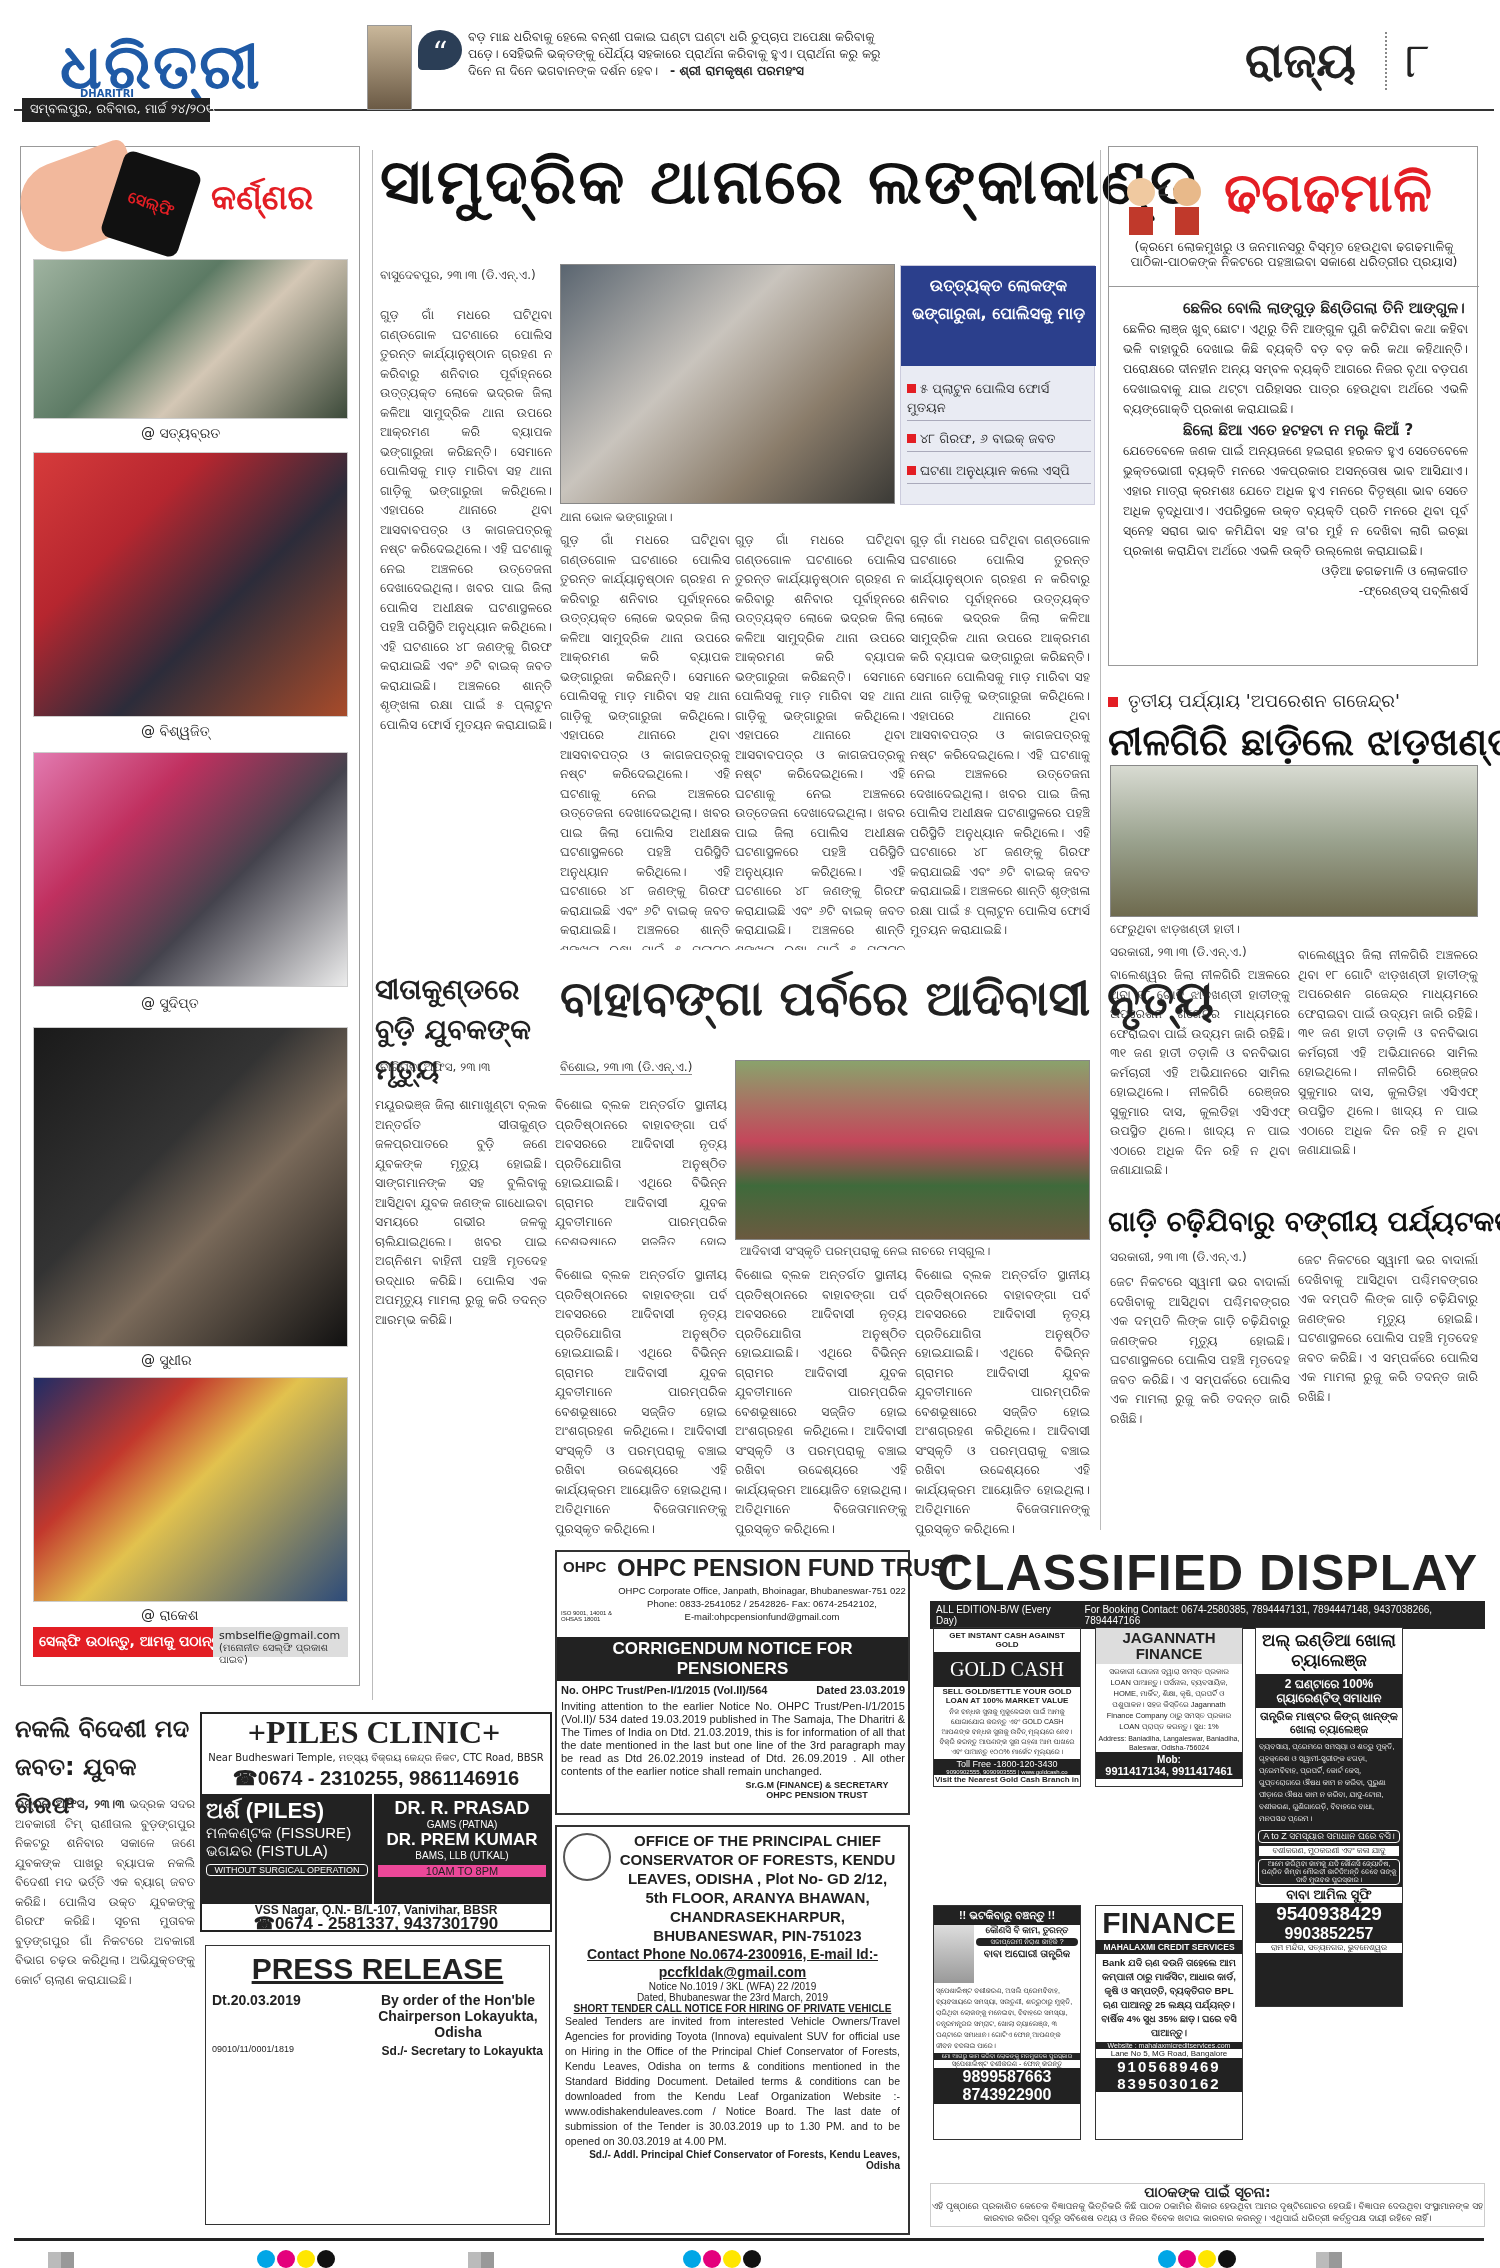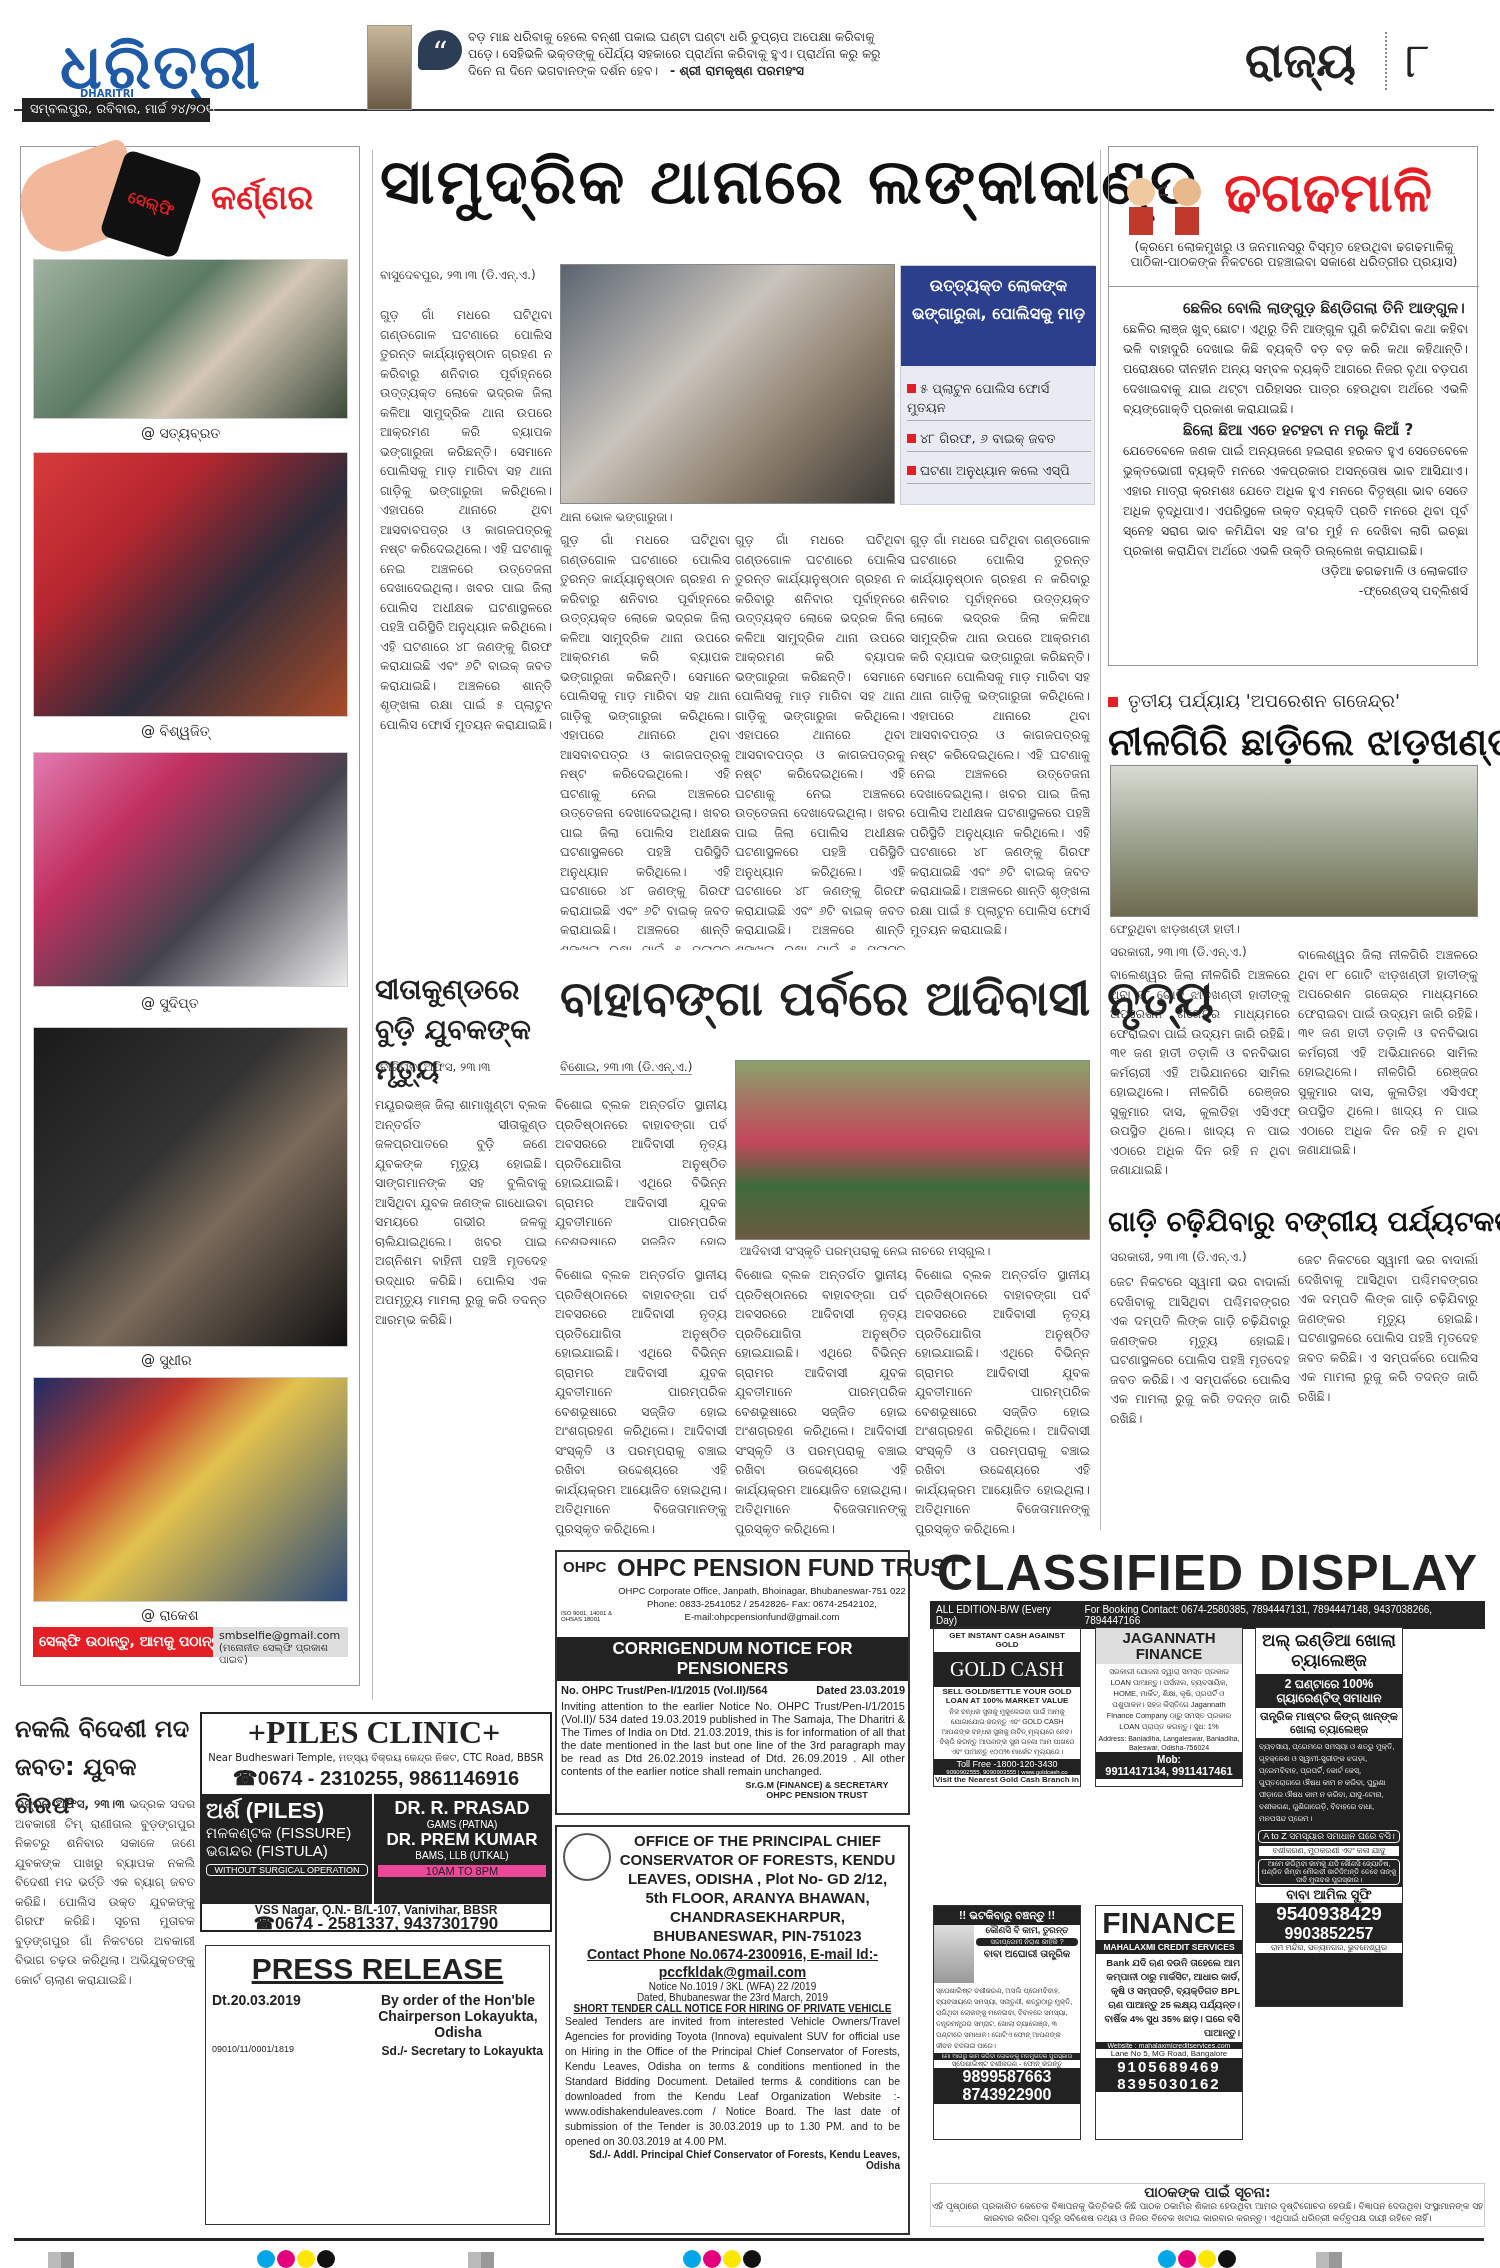--- a/index.html
+++ b/index.html
@@ -310,21 +310,21 @@
   <div style="font-size:7px">ସ୍ପେଶାଲିଷ୍ଟ ବଶୀକରଣ - ଫୋନ୍ କରନ୍ତୁ</div>
   <div class="dark">
     <div style="font-size:16px;font-weight:bold">9899587663</div>
     <div style="font-size:16px;font-weight:bold">8743922900</div>
   </div>
 </div>
 
 <div class="ad-box" style="left:1095px;top:1905px;width:148px;height:235px;text-align:center">
   <div style="font-size:30px;font-weight:bold;line-height:34px">FINANCE</div>
   <div class="dark" style="font-size:8.5px;font-weight:bold;padding:2px">MAHALAXMI CREDIT SERVICES</div>
-  <div style="font-size:9.5px;font-weight:bold;line-height:14px;text-align:right;padding:2px">Bank ଯଦି ଋଣ ଦଉନି ତାହେଲେ ଆମ କମ୍ପାନୀ ଠାରୁ ମାର୍କସିଟ, ଆଧାର କାର୍ଡ, କୃଷି ଓ ସମ୍ପତ୍ତି, ବ୍ୟକ୍ତିଗତ BPL ଋଣ ପାଆନ୍ତୁ 25 ଲକ୍ଷ୍ୟ ପର୍ଯ୍ୟନ୍ତ। ବାର୍ଷିକ 4% ସୁଧ 35% ଛାଡ଼। ଘରେ ବସି ପାଆନ୍ତୁ।</div>
+  <div style="font-size:9.5px;font-weight:bold;line-height:14px;text-align:center;padding:2px">Bank ଯଦି ଋଣ ଦଉନି ତାହେଲେ ଆମ କମ୍ପାନୀ ଠାରୁ ମାର୍କସିଟ, ଆଧାର କାର୍ଡ, କୃଷି ଓ ସମ୍ପତ୍ତି, ବ୍ୟକ୍ତିଗତ BPL ଋଣ ପାଆନ୍ତୁ 25 ଲକ୍ଷ୍ୟ ପର୍ଯ୍ୟନ୍ତ। ବାର୍ଷିକ 4% ସୁଧ 35% ଛାଡ଼। ଘରେ ବସି ପାଆନ୍ତୁ।</div>
   <div class="dark" style="font-size:7px">Website : mahalaxmicreditservices.com</div>
   <div style="font-size:8px">Lane No 5, MG Road, Bangalore</div>
   <div class="dark">
     <div style="font-size:15px;font-weight:bold;letter-spacing:2px">9105689469</div>
     <div style="font-size:15px;font-weight:bold;letter-spacing:2px">8395030162</div>
   </div>
 </div>
 
 <div class="abs notice">
   <div style="font-size:14px;font-weight:bold;line-height:16px">ପାଠକଙ୍କ ପାଇଁ ସୂଚନା:</div>

